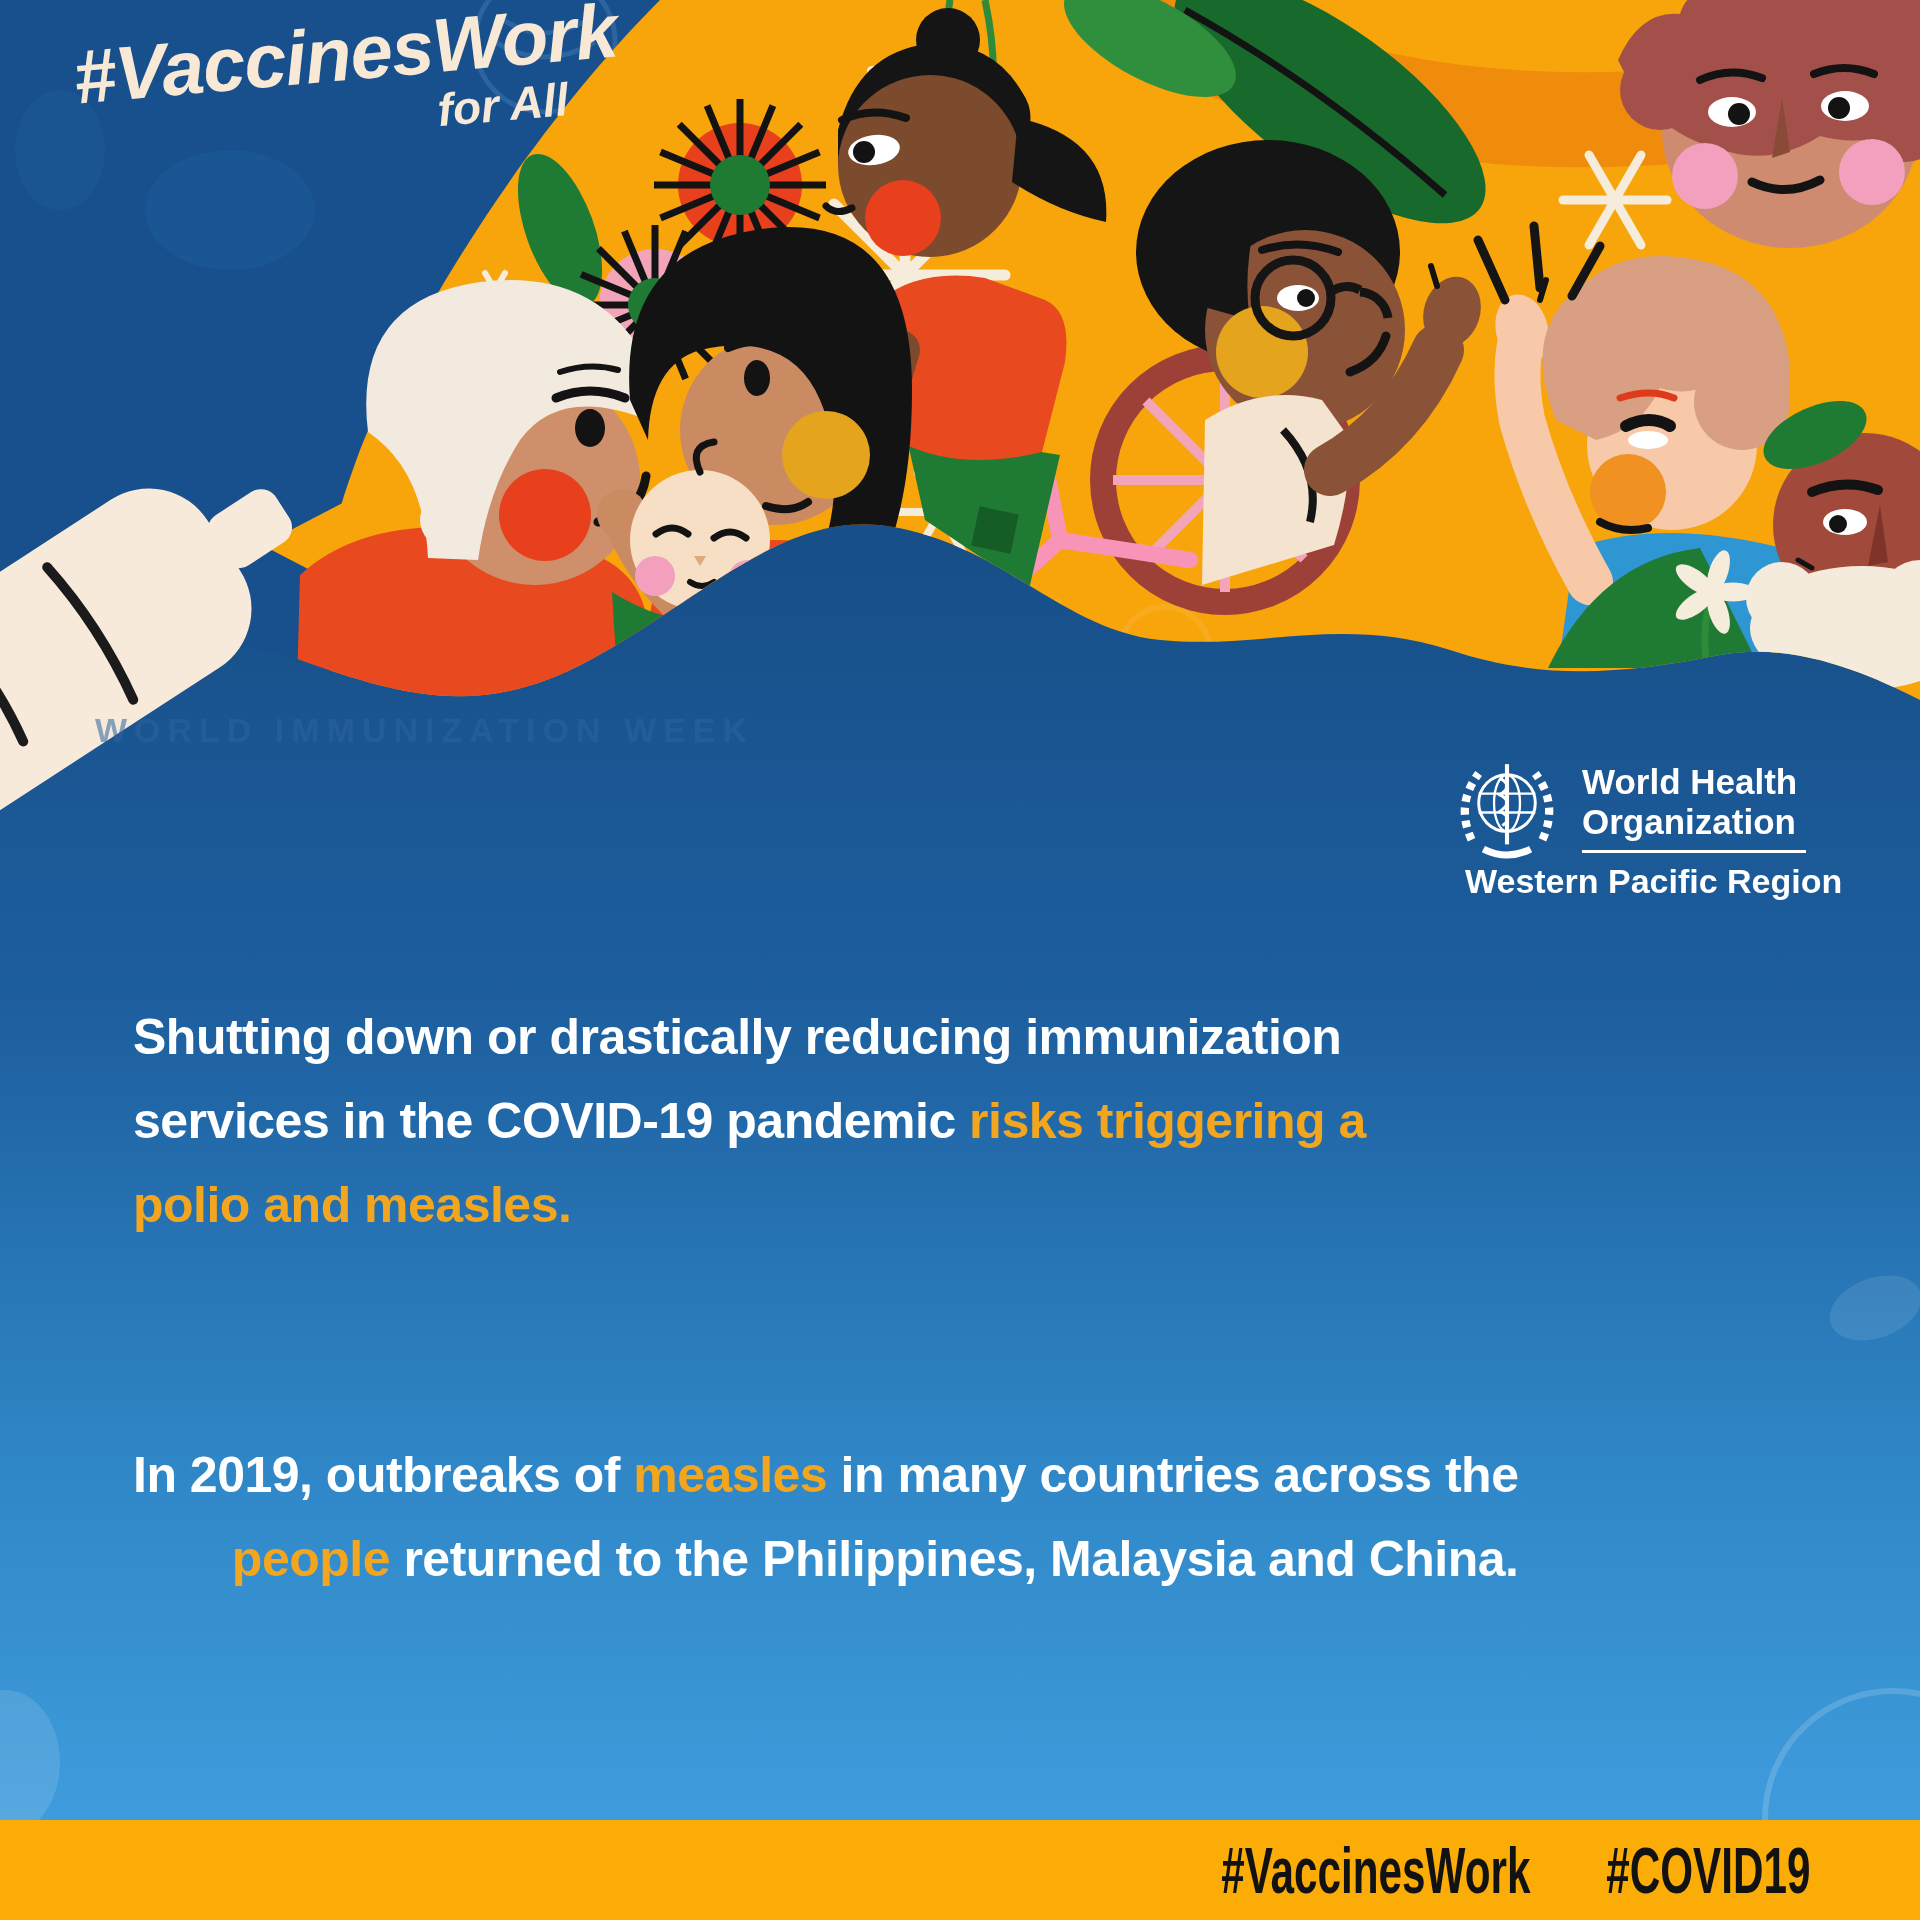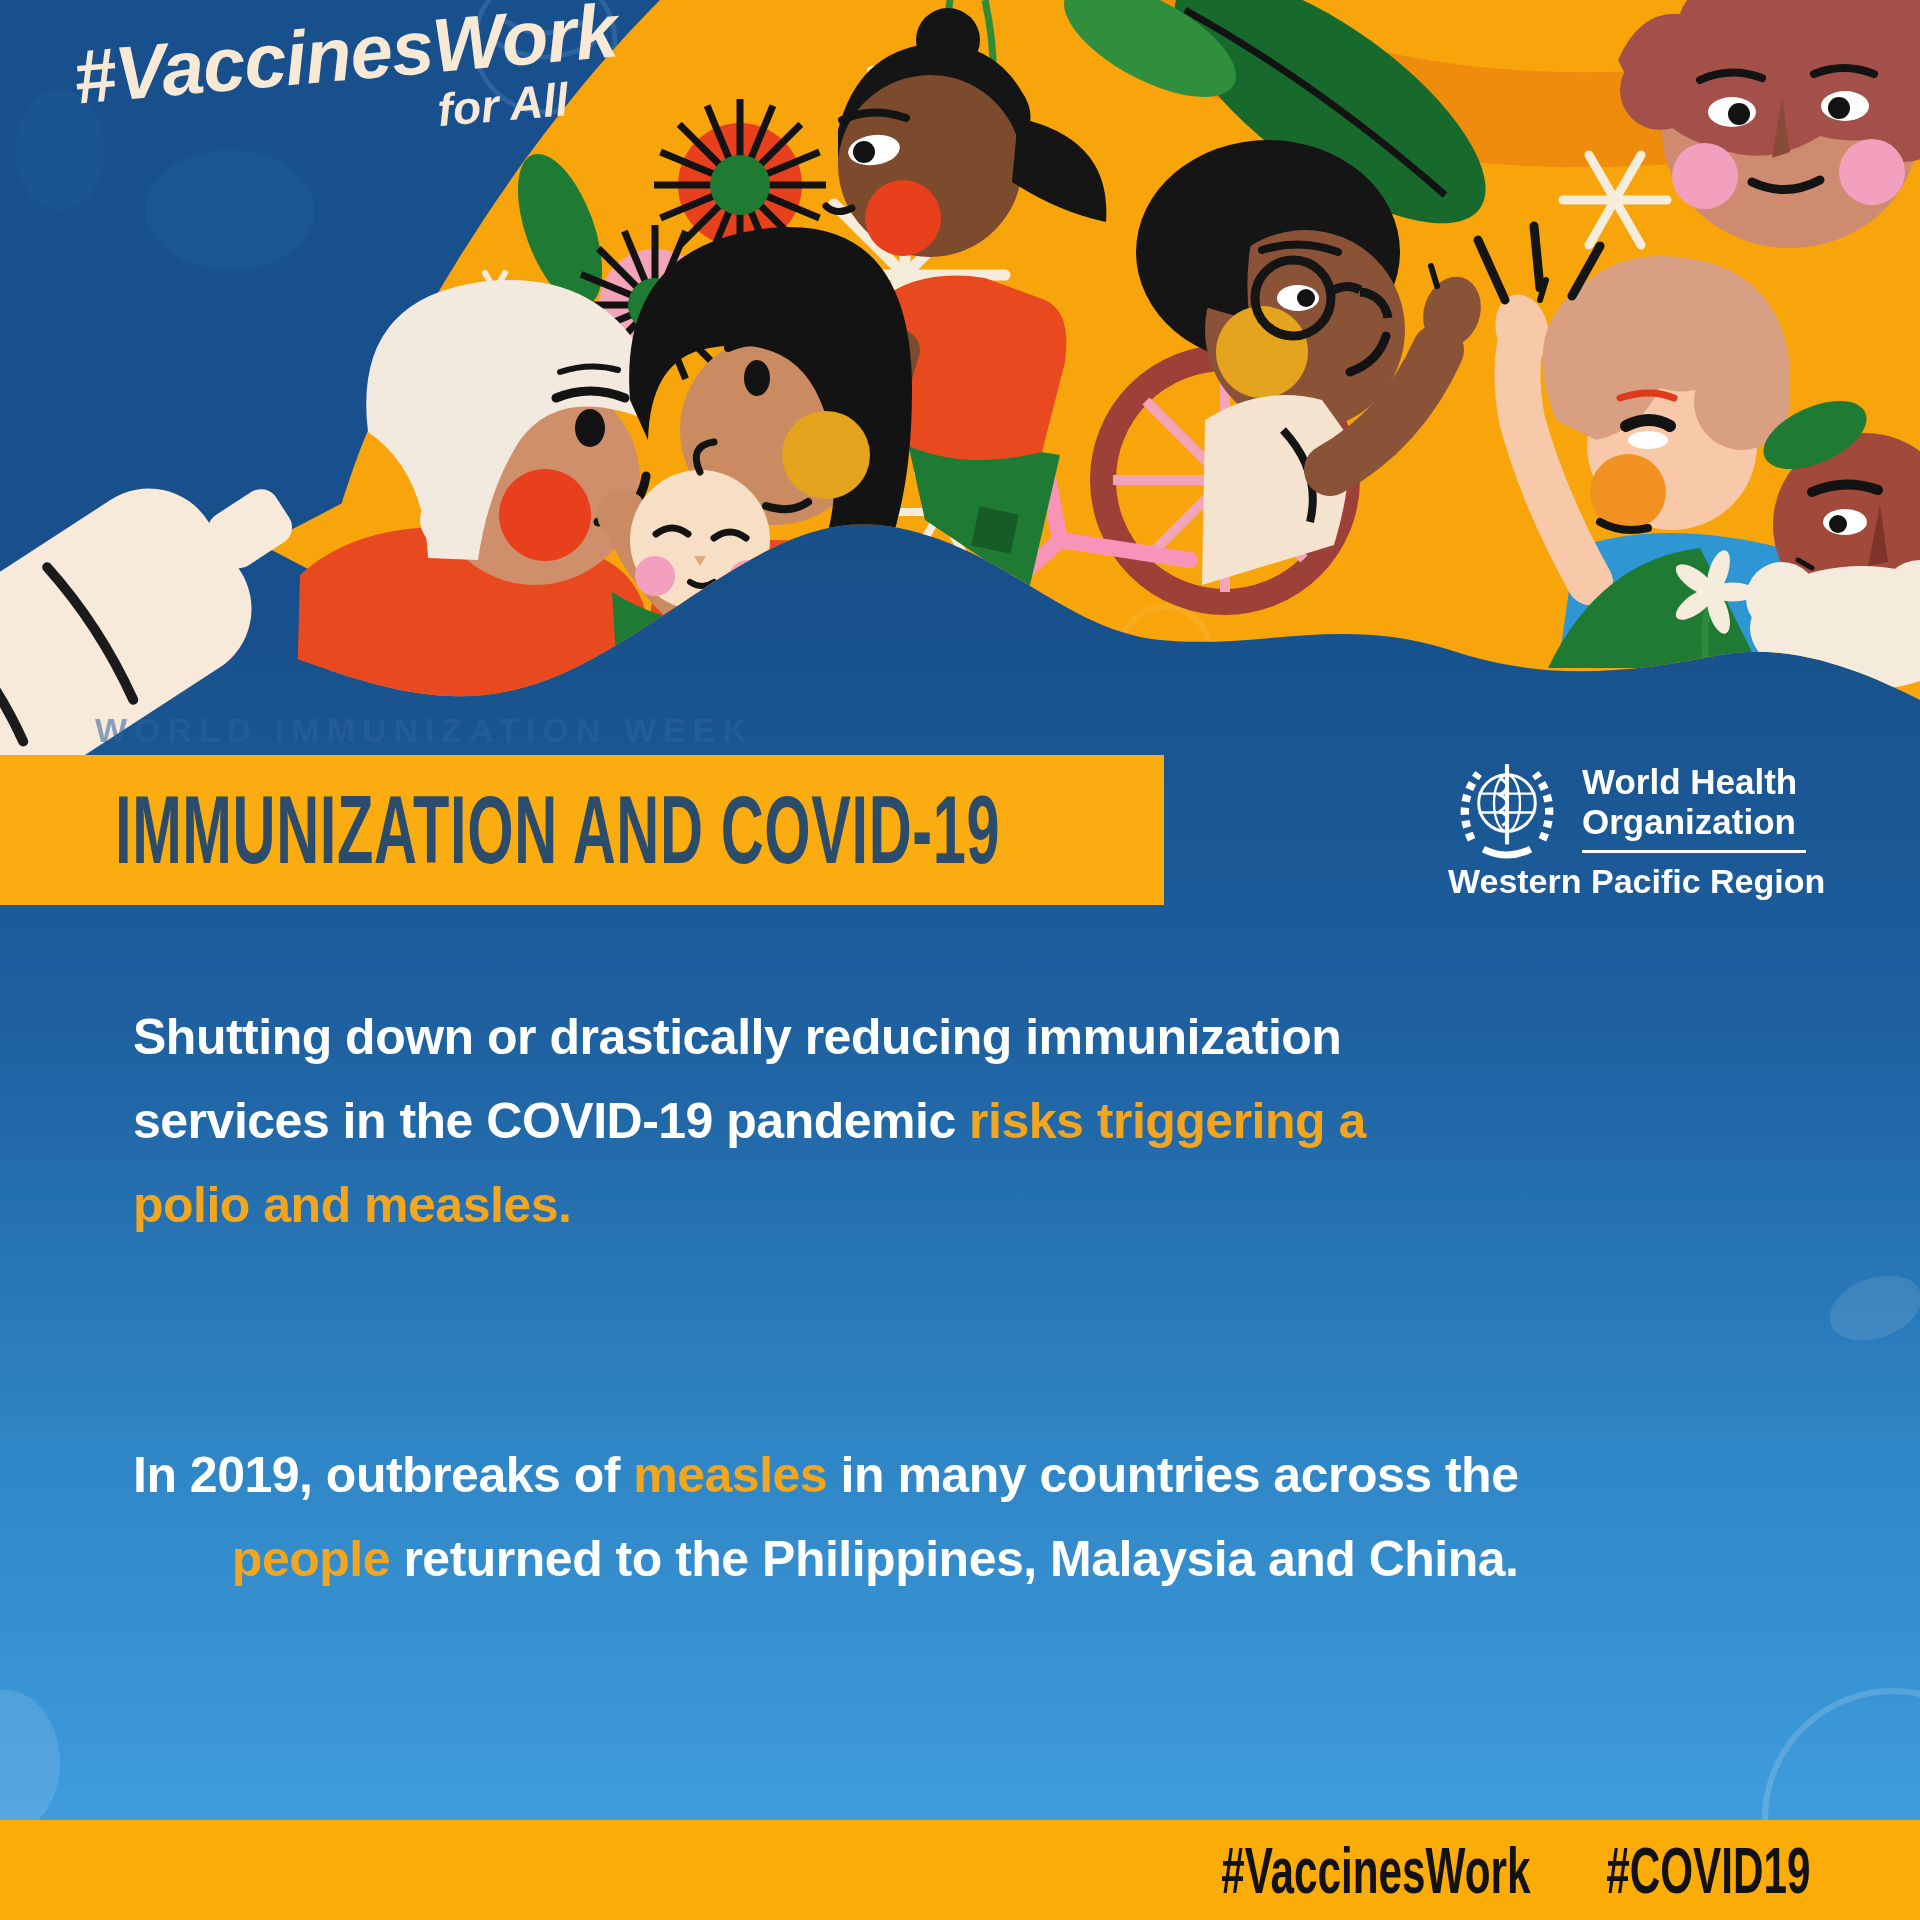--- a/index.html
+++ b/index.html
@@ -37,21 +37,21 @@
   .banner .title{
     position:absolute;left:115px;top:0;height:150px;line-height:150px;white-space:nowrap;
     font-size:96px;font-weight:bold;color:var(--title-navy);letter-spacing:1px;
     transform:scaleX(.62);transform-origin:left center;
   }
   
   .who{position:absolute;left:1448px;top:742px;width:420px;height:170px;z-index:5;color:#fff;}
   .who-emblem{position:absolute;left:0;top:8px;width:118px;height:118px;}
   .who-name{position:absolute;left:134px;top:20px;font-weight:bold;font-size:35px;line-height:40px;white-space:nowrap;}
   .who-rule{position:absolute;left:134px;top:108px;width:224px;height:3px;background:#fff;}
-  .who-region{position:absolute;left:0;top:120px;width:370px;text-align:center;font-weight:bold;font-size:34px;white-space:nowrap;}
+  .who-region{position:absolute;left:17px;top:120px;width:370px;text-align:center;font-weight:bold;font-size:34px;white-space:nowrap;}
   
   .para{position:absolute;left:133px;z-index:4;}
   .para .line{white-space:nowrap;font-size:50px;line-height:84px;color:#ffffff;letter-spacing:-.5px;font-weight:bold;}
   .para .hl{color:var(--orange-hl);}
   #para-0{top:995px;}
   #para-1{top:1433px;text-align:right;}
   
   .footer{position:absolute;left:0;top:1820px;width:1920px;height:100px;background:#FBAC07;z-index:5;}
   .footer .tag{
     position:absolute;top:16px;font-size:64px;line-height:70px;font-weight:bold;color:var(--footer-ink);
@@ -391,23 +391,20 @@
     </g>
 
     <text x="95" y="742" font-size="34" font-weight="bold" letter-spacing="7" fill="#2D639E" opacity=".55" font-family="Liberation Sans, sans-serif">WORLD IMMUNIZATION WEEK</text>
   </svg>
 
   <div class="logo">
     <div class="hash">#VaccinesWork</div>
     <div class="tagline">for All</div>
   </div>
 
-  <div class="banner">
-    <span class="title">IMMUNIZATION AND COVID-19</span>
-  </div>
 
   <div class="who">
     <svg class="who-emblem" viewBox="0 0 100 100">
       <g stroke="#FFFFFF" fill="none">
         <path d="M20,76 Q6,46 26,20" stroke-width="7" stroke-dasharray="6 5"></path>
         <path d="M80,76 Q94,46 74,20" stroke-width="7" stroke-dasharray="6 5"></path>
         <path d="M30,84 Q50,94 70,84" stroke-width="6"></path>
         <circle cx="50" cy="45" r="24" stroke-width="2.5"></circle>
         <ellipse cx="50" cy="45" rx="11" ry="24" stroke-width="2"></ellipse>
         <line x1="26" y1="37" x2="74" y2="37" stroke-width="2"></line>

